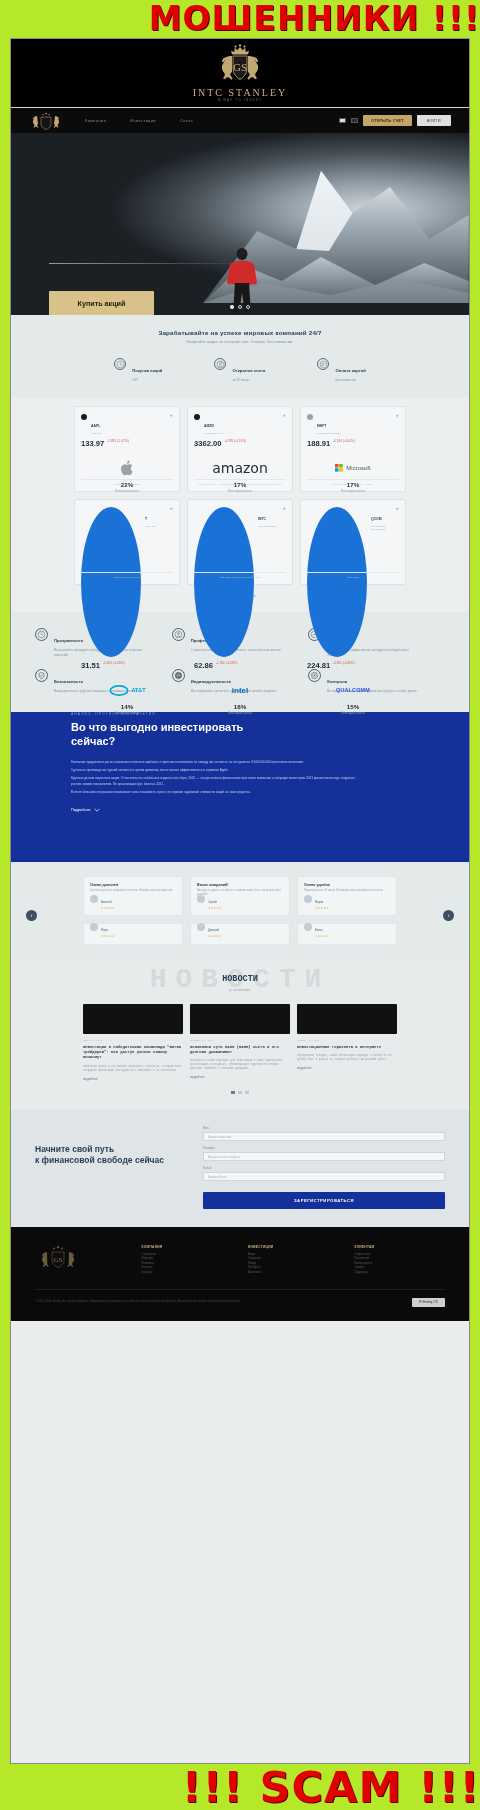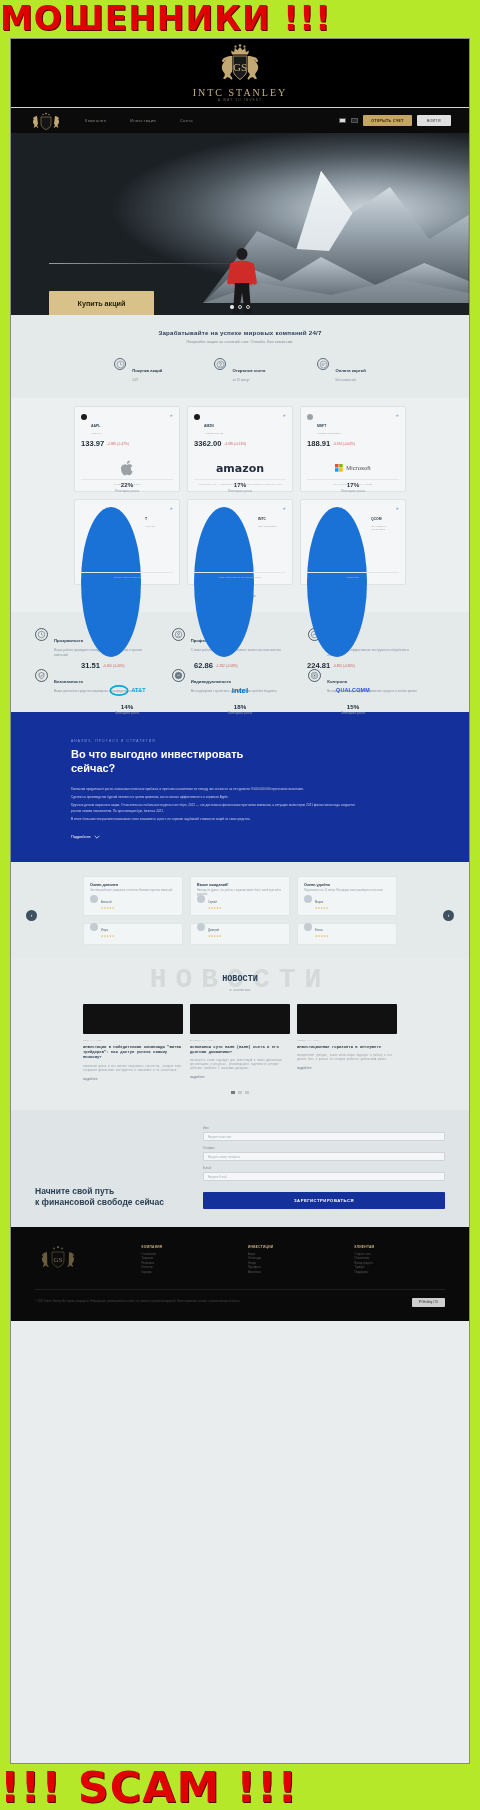--- a/index.html
+++ b/index.html
@@ -6,21 +6,21 @@
   html,body { width:480px; height:1810px; }
   body {
     background:#b4e829;
     font-family:"Liberation Sans", sans-serif;
     overflow:hidden;
     position:relative;
   }
 
   
   .warn {
-    width:480px; text-align:left;
+    width:480px; text-align:right;
     color:#e00000;
     font-weight:bold;
     letter-spacing:1px;
     text-shadow:1px 1px 0 #5a0000;
     font-family:"DejaVu Sans", sans-serif;
   }
   .warn-top { height:38px; line-height:38px; font-size:33px; }
   .warn-bottom { height:46px; line-height:46px; font-size:43px; }
 
   
@@ -159,21 +159,21 @@
     background:#1b1b1b; flex:none; margin-top:1px;
   }
   .tick-ic.blue { background:#1b72d6; }
   .tick-ic.grey { background:#9aa3aa; }
   .tick { color:#2b3d4e; font-size:3.4px; font-weight:bold; }
   .tick-n { color:#a2adb5; font-size:2.5px; margin-top:1px; line-height:1.25; }
   .star {
     position:absolute; right:6px; top:6px;
     color:#7fb3e8; font-size:4px;
   }
-  .price-row { margin-top:4px; display:flex; align-items:center; gap:3px; }
+  .price-row { margin-top:4px; display:flex; align-items:flex-start; gap:3px; }
   .price { color:#1d2a36; font-size:7.6px; font-weight:bold; }
   .delta { font-size:3.1px; }
   .delta.dn { color:#d05a5a; }
   .brand {
     height:26px; display:flex; align-items:center;
     justify-content:center; margin-top:7px;
   }
   .pct { text-align:center; color:#1d2a36; font-size:6.2px; font-weight:bold; }
   .pct-l { text-align:center; color:#96a2aa; font-size:3.1px; margin-top:1px; }
   .card-note {
@@ -193,21 +193,21 @@
   .sq {
     width:13px; height:13px; border-radius:50%;
     border:.7px solid #4d5d6b; flex:none;
     display:flex; align-items:center; justify-content:center;
   }
   .f6-t { color:#2b3d4e; font-size:4.2px; font-weight:bold; }
   .f6-s { color:#8b98a2; font-size:3.1px; margin-top:2px; line-height:1.5; max-width:92px; }
 
   
   .blue {
-    background:#14309b; padding:27px 0 18px 60px; min-height:150px;
+    background:#14309b; padding:0 0 18px 60px; min-height:150px;
   }
   .blue-eyebrow { color:#8da0e6; font-size:3.2px; letter-spacing:1.2px; }
   .blue-h {
     color:#fff; font-size:11px; font-weight:bold; line-height:1.3;
     margin-top:4px; max-width:250px;
   }
   .blue-list { margin-top:10px; max-width:290px; }
   .blue-list li {
     color:#c6cfee; font-size:3.1px; line-height:1.95;
     list-style:none; margin-bottom:2px;
@@ -261,21 +261,21 @@
   .ntitle { color:#2b3d4e; font-size:3.9px; font-weight:bold; line-height:1.35; margin-top:3px; }
   .ntext { color:#96a2aa; font-size:2.6px; line-height:1.5; margin-top:4px; }
   .nmore { color:#5f7080; font-size:2.7px; margin-top:5px; }
   .news-dots { display:flex; gap:3px; justify-content:center; margin-top:10px; }
   .news-dots i { width:4px; height:3px; background:#c2cace; display:block; }
   .news-dots i.on { background:#6d7d88; }
 
   
   .signup {
     background:#dfe4e6; padding:16px 24px 18px;
-    display:flex; gap:18px; align-items:flex-end;
+    display:flex; gap:18px; align-items:flex-start;
   }
   .su-h { color:#2a3f55; font-size:8.5px; font-weight:bold; line-height:1.35; flex:none; width:150px; margin-top:18px; }
   .su-form { flex:1; }
   .fld { margin-bottom:5px; }
   .fld label { display:block; color:#7f8c95; font-size:2.8px; margin-bottom:2px; }
   .fld .inp {
     height:9px; background:#f4f6f7; border:.6px solid #cdd5d8;
     border-radius:1px; font-size:2.7px; color:#aab4ba;
     padding:2px 4px; line-height:6px;
   }
@@ -470,21 +470,21 @@
           <span>
             <span class="tick">AMZN</span>
             <span class="tick-n" style="display:block">Amazon.com, Inc.</span>
           </span>
         </div>
         <div class="price-row">
           <span class="price">3362.00</span>
           <span class="delta dn">-4.395 (-0.13%)</span>
         </div>
         <div class="brand">
-          <span style="font-family:'DejaVu Sans',sans-serif;font-size:11px;font-weight:bold;color:#232f3e;line-height:1">amazon</span>
+          <span style="font-family:'DejaVu Sans',sans-serif;font-size:14px;font-weight:normal;color:#232f3e;line-height:1">amazon</span>
         </div>
         <div class="pct">17%</div>
         <div class="pct-l">Потенциал роста</div>
         <div class="card-note">Amazon.com, Inc. — американская электронная компания и облачных услуг</div>
       </div>
 
       <div class="card">
         <span class="star">★</span>
         <div class="card-top">
           <span class="tick-ic grey"></span>

